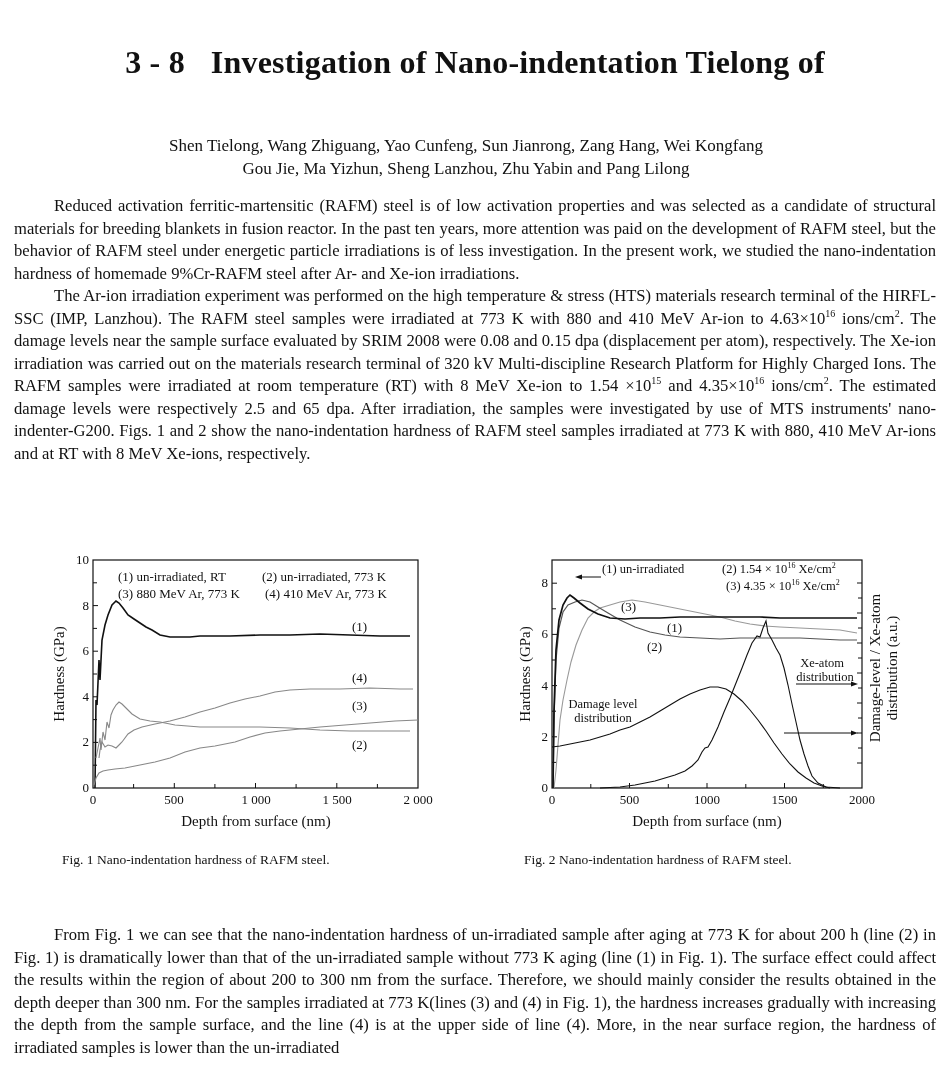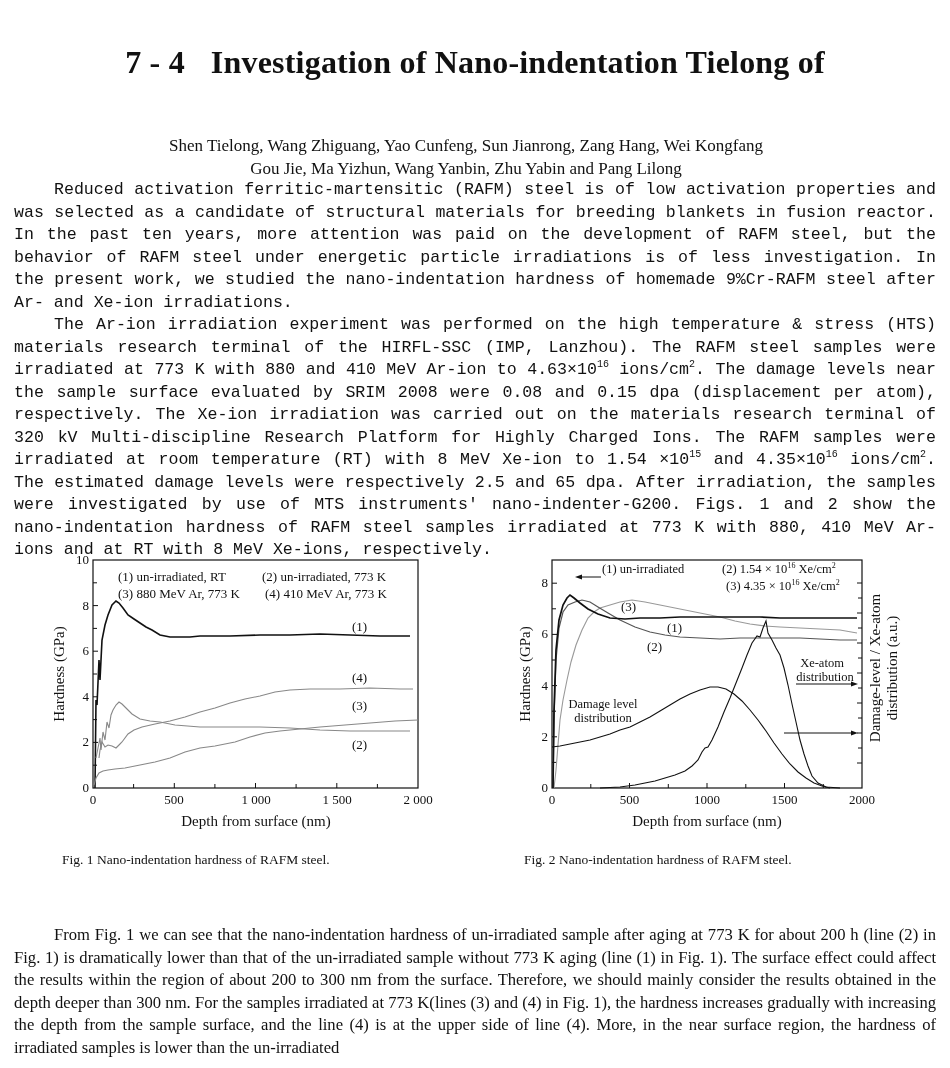--- a/index.html
+++ b/index.html
@@ -6,36 +6,36 @@
   body { width: 950px; height: 1068px; position: relative; overflow: hidden;
          font-family: "Liberation Serif", "DejaVu Serif", serif; color: #111; }
   .title { position: absolute; left: 0; width: 950px; top: 42px; text-align: center;
            font-weight: bold; font-size: 32px; line-height: 40px; letter-spacing: 0.2px; }
   .title .num { margin-right: 26px; }
   .authors { position: absolute; left: 0; width: 932px; top: 134px; text-align: center;
              font-size: 17px; line-height: 23px; }
   .para { position: absolute; left: 14px; width: 922px; font-size: 16.6px; line-height: 22.5px;
           text-align: justify; }
   .para p { margin: 0; text-indent: 40px; }
-  #p1 { top: 179px; font-family: Liberation Mono, monospace; }
+  #p1 { top: 195px; }
   #p3 { top: 885px; margin-top: 39px; }
   sup { font-size: 10px; line-height: 0; }
   .fig { position: absolute; }
   .caption { position: absolute; font-size: 13.5px; top: 852px; }
   svg text { font-family: "Liberation Serif", "DejaVu Serif", serif; fill: #111; }
 </style>
 </head>
 <body>
 
 <div class="title">
-  <div><span class="num">7 - 4</span><span>Investigation of Nano-indentation Tielong of</span></div>
+  <div><span class="num">3 - 8</span><span>Investigation of Nano-indentation Tielong of</span></div>
 </div>
 <div class="authors">
   <div>Shen Tielong, Wang Zhiguang, Yao Cunfeng, Sun Jianrong, Zang Hang, Wei Kongfang</div>
-  <div>Gou Jie, Ma Yizhun, Wang Yanbin, Zhu Yabin and Pang Lilong</div>
+  <div>Gou Jie, Ma Yizhun, Sheng Lanzhou, Zhu Yabin and Pang Lilong</div>
 </div>
 
 <div class="para" id="p1">
   <p>Reduced activation ferritic-martensitic (RAFM) steel is of low activation properties and was selected as a candidate of structural materials for breeding blankets in fusion reactor. In the past ten years, more attention was paid on the development of RAFM steel, but the behavior of RAFM steel under energetic particle irradiations is of less investigation. In the present work, we studied the nano-indentation hardness of homemade 9%Cr-RAFM steel after Ar- and Xe-ion irradiations.</p>
   <p><span>The Ar-ion irradiation experiment was performed on the high temperature &amp; stress (HTS) materials research terminal of the HIRFL-SSC (IMP, Lanzhou). The RAFM steel samples were irradiated at 773 K with 880 and 410 MeV Ar-ion to 4.63×10</span><sup>16</sup><span> ions/cm</span><sup>2</sup><span>. The damage levels near the sample surface evaluated by SRIM 2008 were 0.08 and 0.15 dpa (displacement per atom), respectively. The Xe-ion irradiation was carried out on the materials research terminal of 320 kV Multi-discipline Research Platform for Highly Charged Ions. The RAFM samples were irradiated at room temperature (RT) with 8 MeV Xe-ion to 1.54 ×10</span><sup>15</sup><span> and 4.35×10</span><sup>16</sup><span> ions/cm</span><sup>2</sup><span>. The estimated damage levels were respectively 2.5 and 65 dpa. After irradiation, the samples were investigated by use of MTS instruments' nano-indenter-G200. Figs. 1 and 2 show the nano-indentation hardness of RAFM steel samples irradiated at 773 K with 880, 410 MeV Ar-ions and at RT with 8 MeV Xe-ions, respectively.</span></p>
 </div>
 
 <svg class="fig" style="left:0;top:540px" width="470" height="300" viewBox="0 540 470 300">
 
   <rect x="93" y="560" width="325" height="228" fill="none" stroke="#111" stroke-width="1.2"></rect>

